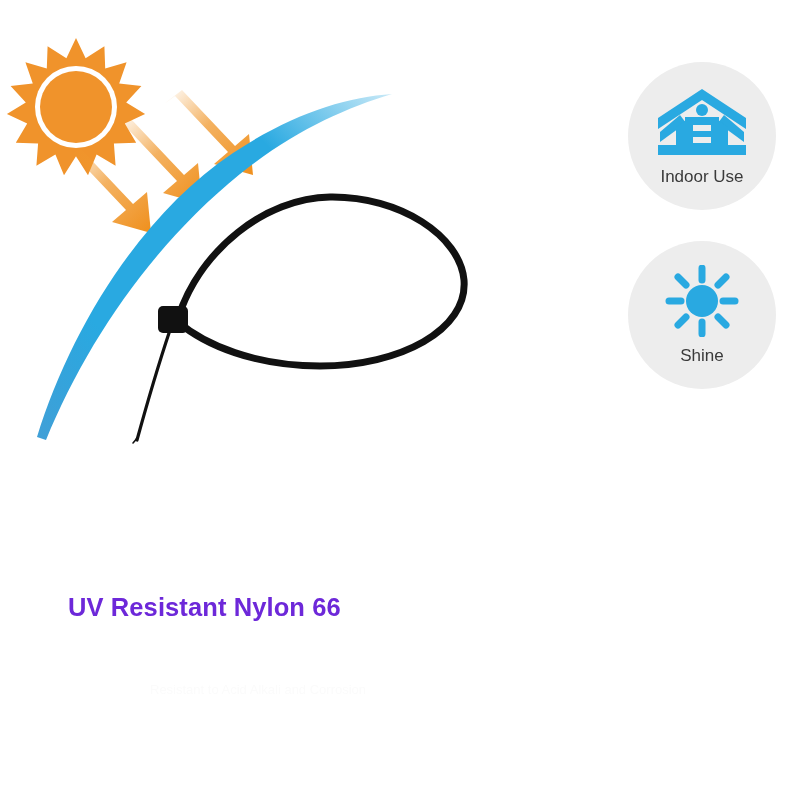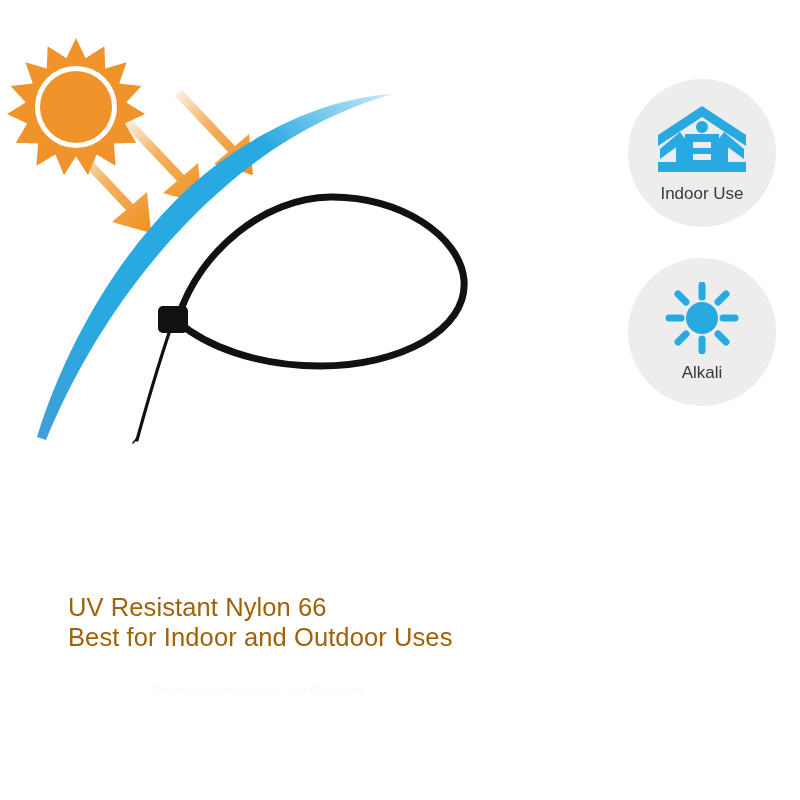--- a/index.html
+++ b/index.html
@@ -35,42 +35,42 @@
 
   
   #headline {
     position: absolute;
     left: 68px;
     top: 592px;
     width: 520px;
   }
   .headline-line {
     font-size: 25.5px;
-    font-weight: normal;
-    color: #a16207;
+    font-weight: bold;
+    color: #6d28d9;
     letter-spacing: 0.1px;
     line-height: 30px;
     white-space: nowrap;
   }
   #ghost-line {
     position: absolute;
     left: 150px;
     top: 682px;
     width: 420px;
     font-size: 13px;
     color: #fbfbfb;
     white-space: nowrap;
     user-select: none;
   }
 
   
   #badges {
     position: absolute;
     left: 628px;
-    top: 79px;
+    top: 62px;
     width: 152px;
   }
   .badge {
     position: relative;
     width: 148px;
     height: 148px;
     border-radius: 50%;
     background: #ededed;
     margin-bottom: 31px;
     display: flex;
@@ -178,21 +178,20 @@
         <path d="M 170 330 C 160 360, 148 400, 137 440" stroke-width="3.2"></path>
         <path d="M 137 438 C 135 441, 134 442, 133 443" stroke-width="1.6"></path>
 
         <rect x="158" y="306" width="30" height="27" rx="5" ry="5" fill="#111111" stroke="none"></rect>
       </g>
     </svg>
   </div>
 
   <div id="headline">
     <div class="headline-line">UV Resistant Nylon 66</div>
-    <div class="headline-line">Best for Indoor and Outdoor Uses</div>
   </div>
   <div id="ghost-line">Resistant to Acid Alkali and Corrosion</div>
 
   <div id="badges">
 
     <div class="badge">
       <div class="badge-icon">
         <svg width="96" height="70" viewBox="0 0 96 70" xmlns="http://www.w3.org/2000/svg">
           <g fill="#29a9e1">
 
@@ -229,17 +228,17 @@
             <line x1="5" y1="36" x2="17" y2="36"></line>
             <line x1="59" y1="36" x2="71" y2="36"></line>
             <line x1="14" y1="12" x2="22" y2="20"></line>
             <line x1="54" y1="52" x2="62" y2="60"></line>
             <line x1="62" y1="12" x2="54" y2="20"></line>
             <line x1="22" y1="52" x2="14" y2="60"></line>
           </g>
           <circle cx="38" cy="36" r="16" fill="#29a9e1"></circle>
         </svg>
       </div>
-      <div class="badge-label">Alkali</div>
+      <div class="badge-label">Shine</div>
     </div>
 
   </div>
 </div>
 
 </body></html>

